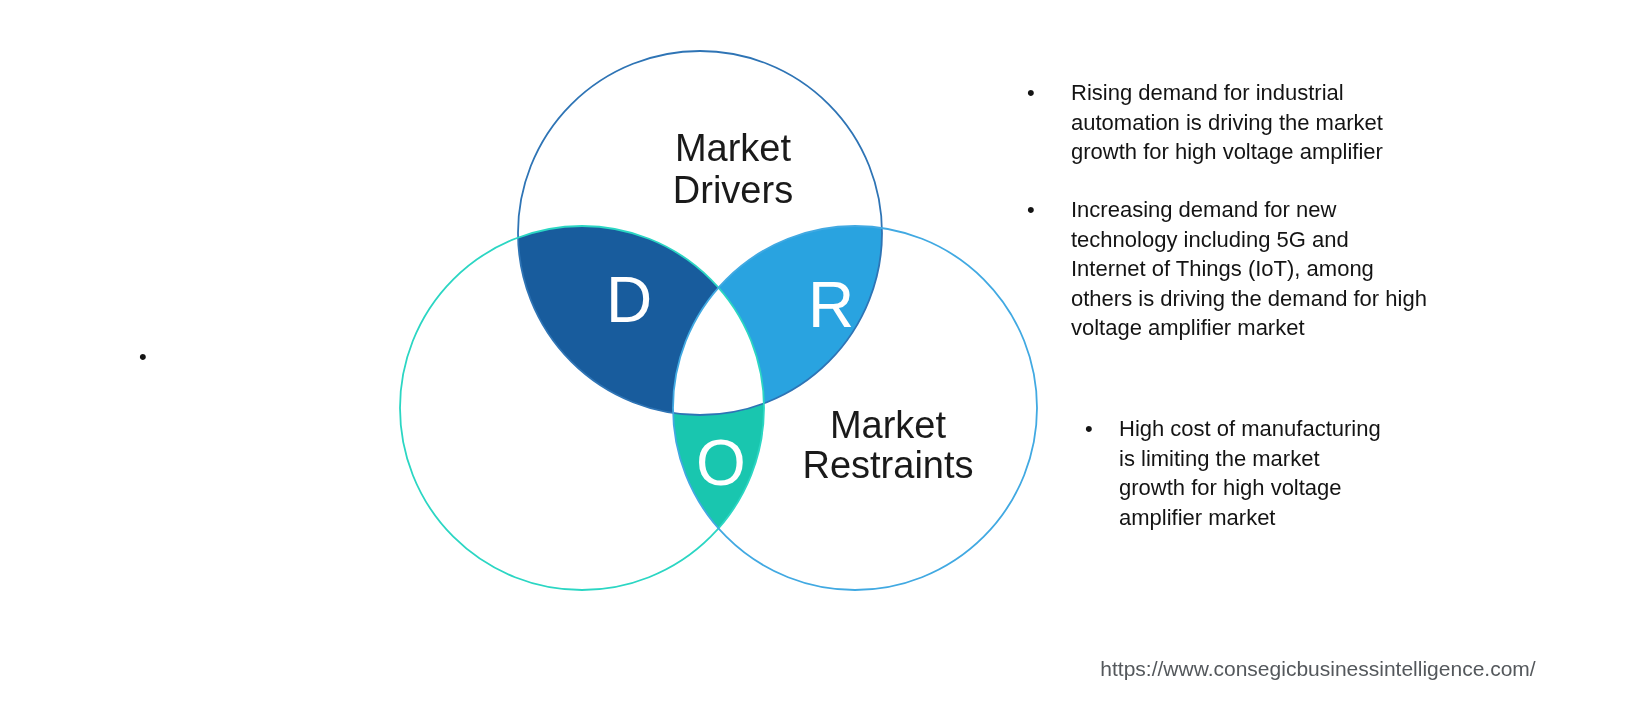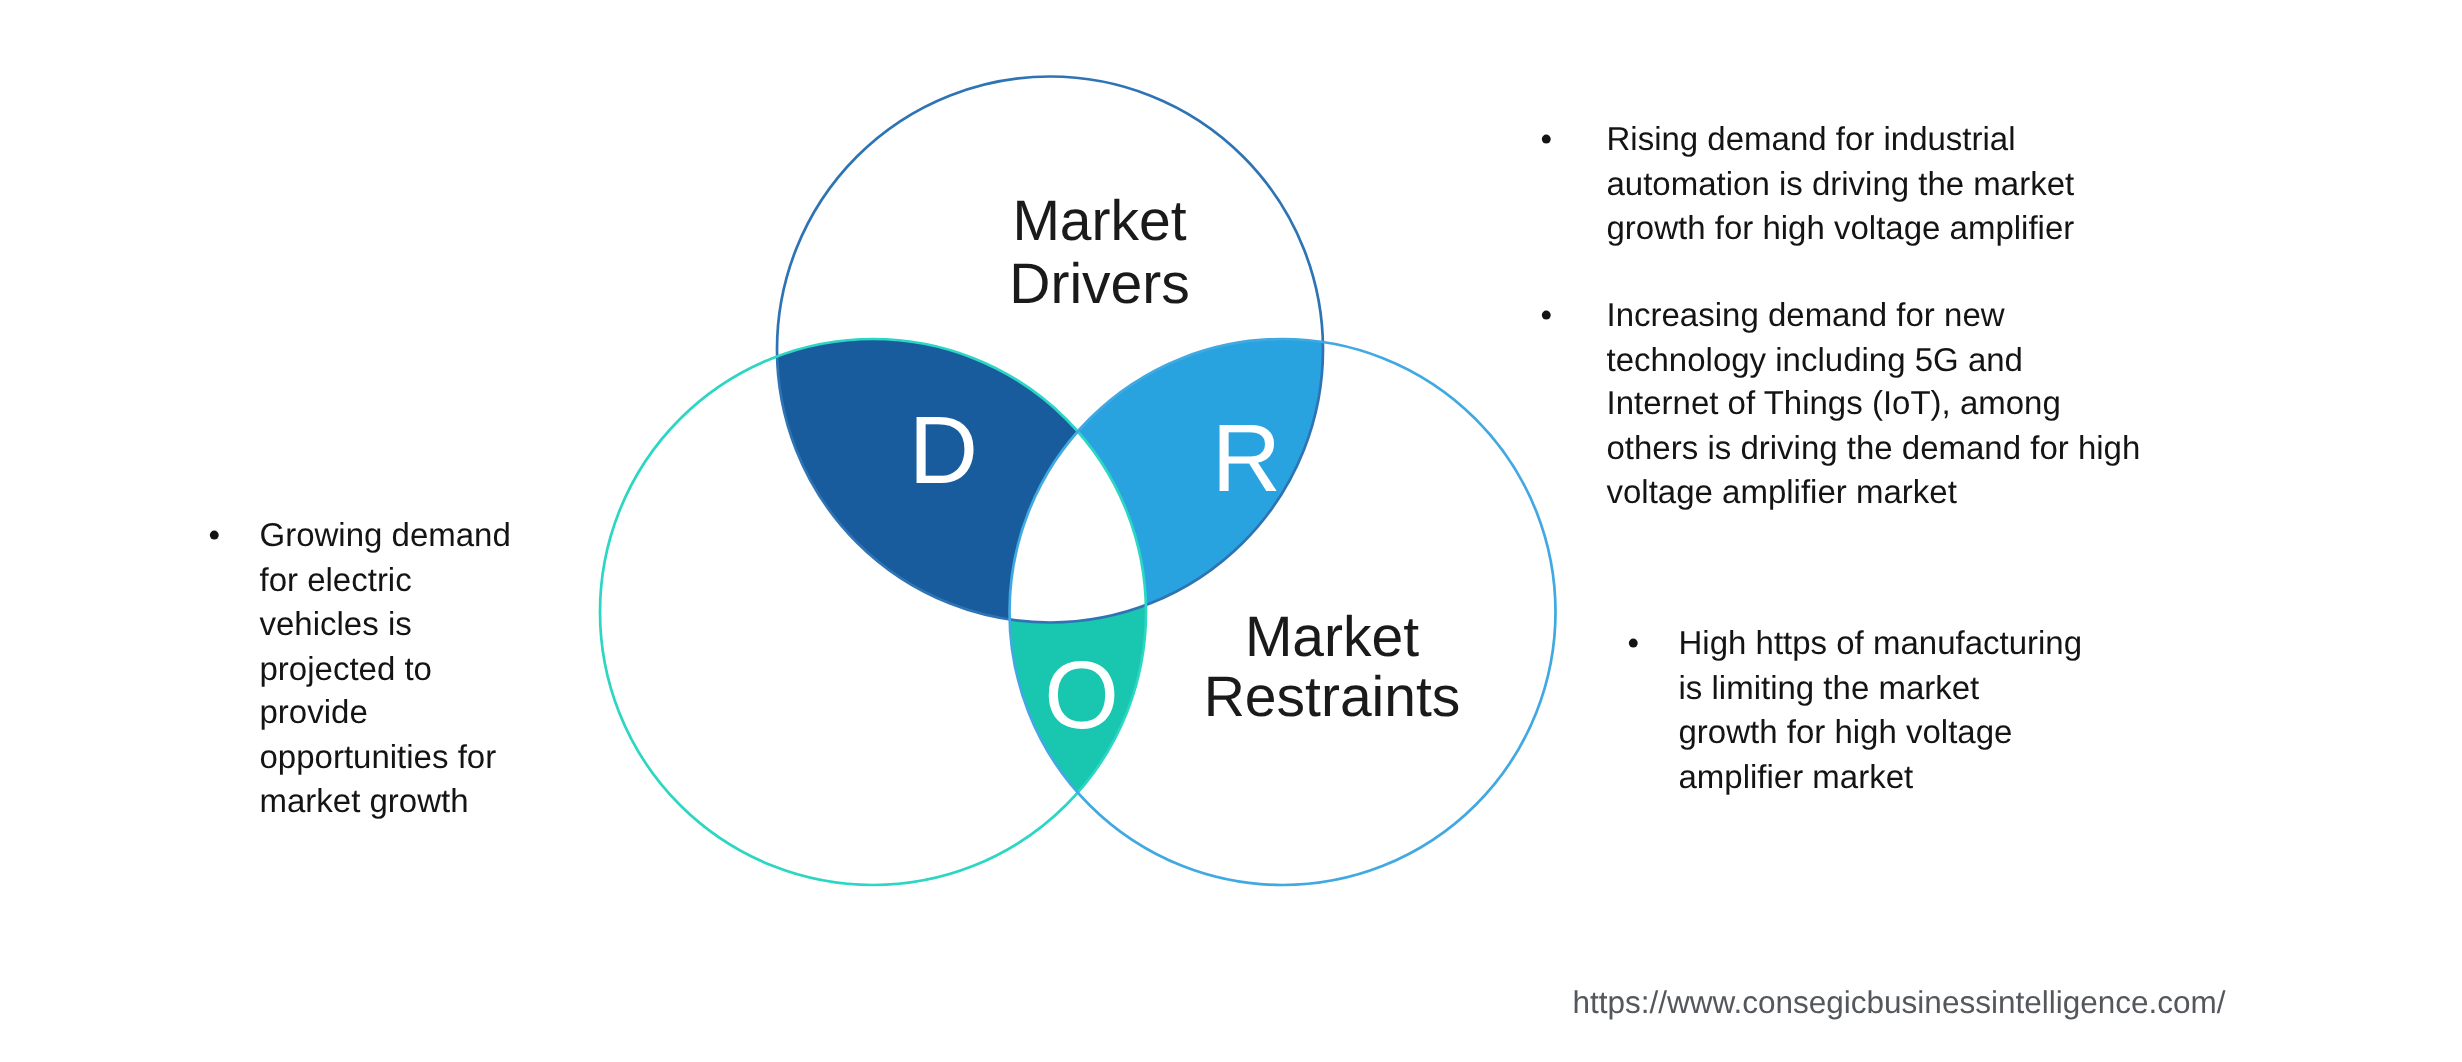--- a/index.html
+++ b/index.html
@@ -34,21 +34,21 @@
   #bullet-left   { left:133px;  top:342px; }
   #bullet-left .bullet-marker   { width:34px; }
   #bullet-right-top    { left:1021px; top:78px; }
   #bullet-right-top    .bullet-marker { width:44px; }
   #bullet-right-middle { left:1021px; top:195px; }
   #bullet-right-middle .bullet-marker { width:44px; }
   #bullet-right-bottom { left:1079px; top:414px; }
   #bullet-right-bottom .bullet-marker { width:34px; }
 
   .footer-url {
-    position:absolute; left:1016px; top:657px; width:500px;
+    position:absolute; left:1068px; top:657px; width:500px;
     text-align:center; font-size:21px; color:#54585C; white-space:nowrap;
   }
 </style>
 </head>
 <body>
 
 <div class="stage">
 
   <svg class="venn-svg" width="1641" height="708" viewBox="0 0 1641 708">
     <defs>
@@ -87,48 +87,41 @@
 Drivers</div>
   <div class="circle-label" id="label-restraints">Market
 Restraints</div>
 
   <div class="lens-letter" id="letter-d">D</div>
   <div class="lens-letter" id="letter-r">R</div>
   <div class="lens-letter" id="letter-o">O</div>
 
   <div class="bullet-item" id="bullet-left">
     <span class="bullet-marker">•</span>
-    <span class="bullet-text">Growing demand
-for electric
-vehicles is
-projected to
-provide
-opportunities for
-market growth</span>
   </div>
 
   <div class="bullet-item" id="bullet-right-top">
     <span class="bullet-marker">•</span>
     <span class="bullet-text">Rising demand for industrial
 automation is driving the market
 growth for high voltage amplifier</span>
   </div>
 
   <div class="bullet-item" id="bullet-right-middle">
     <span class="bullet-marker">•</span>
     <span class="bullet-text">Increasing demand for new
 technology including 5G and
 Internet of Things (IoT), among
 others is driving the demand for high
 voltage amplifier market</span>
   </div>
 
   <div class="bullet-item" id="bullet-right-bottom">
     <span class="bullet-marker">•</span>
-    <span class="bullet-text">High https of manufacturing
+    <span class="bullet-text">High cost of manufacturing
 is limiting the market
 growth for high voltage
 amplifier market</span>
   </div>
 
   <div class="footer-url">https://www.consegicbusinessintelligence.com/</div>
 
 </div>
 
 </body></html>

